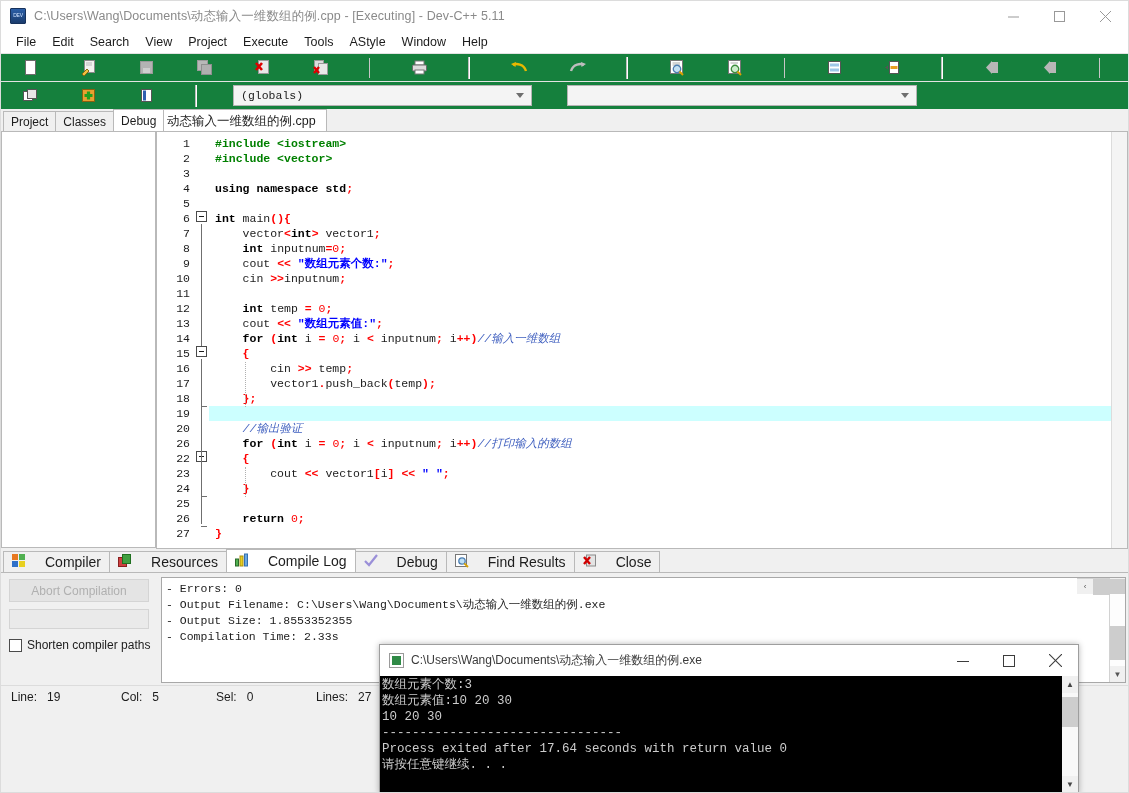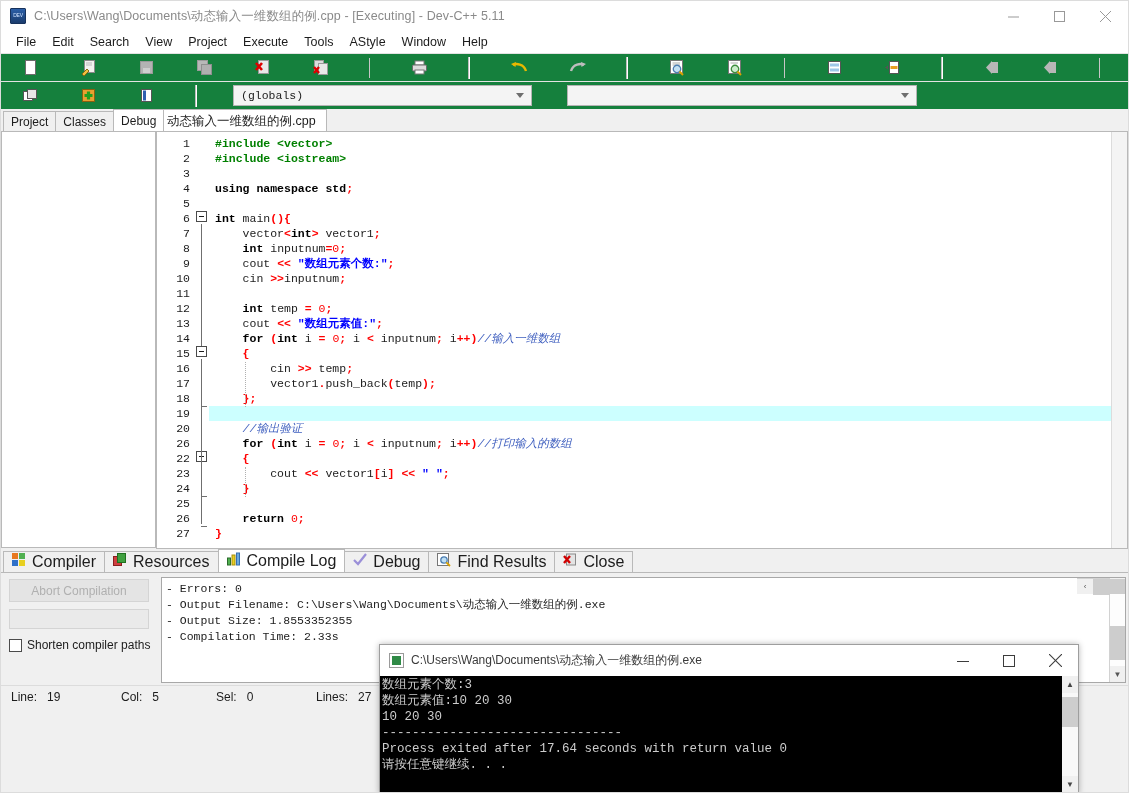--- a/index.html
+++ b/index.html
@@ -165,22 +165,22 @@
   .t-id   { color: #1c1c1c; }
   .t-str  { color: #0000ff; font-weight: bold; }
   .t-num  { color: #ff0000; }
   .t-sym  { color: #ff0000; font-weight: bold; }
   .t-cmt  { color: #3f5fbf; font-style: italic; }
 
   
   .bottom { background: #f0f0f0; }
   .bt-tabs { display: flex; align-items: flex-end; height: 23px; padding-left: 2px; }
   .bt-tab {
-    display: flex; align-items: center; gap: 6px;
-    font-size: 16px; color: #1c1c1c; padding: 3px 8px;
+    display: flex; align-items: center; gap: 19px;
+    font-size: 14px; color: #1c1c1c; padding: 3px 8px;
     border: 1px solid #b9b9b9; border-bottom: none; background: #f0f0f0;
     margin-right: -1px; height: 21px;
   }
   .bt-tab.active { background: #ffffff; height: 23px; z-index: 2; position: relative; }
   .bt-body {
     display: flex; height: 113px; background: #f0f0f0;
     border-top: 1px solid #b9b9b9;
   }
   .bt-left { width: 160px; flex: none; padding: 6px 8px 0 8px; }
   .abort-btn {
@@ -584,22 +584,22 @@
           <div class="fold-line" style="top:227px; height:60px;"></div>
           <div class="fold-box" style="top:214px;"></div>
           <div class="fold-tick" style="top:274px; width:6px;"></div>
           <div class="fold-line" style="top:320px; height:45px;"></div>
           <div class="fold-box" style="top:319px;"></div>
           <div class="fold-tick" style="top:364px; width:6px;"></div>
           <div class="fold-line" style="top:227px; height:165px;"></div>
           <div class="fold-tick" style="top:394px; width:6px;"></div>
         </div>
         <div class="code" id="code">
+            <div class="row"><span class="t-pre">#include &lt;iostream&gt;</span></div>
             <div class="row"><span class="t-pre">#include &lt;vector&gt;</span></div>
-            <div class="row"><span class="t-pre">#include &lt;iostream&gt;</span></div>
             <div class="row">&nbsp;</div>
             <div class="row"><span class="t-kw">using namespace std</span><span class="t-sym">;</span></div>
             <div class="row">&nbsp;</div>
             <div class="row"><span class="t-kw">int</span><span class="t-id"> main</span><span class="t-sym">(){</span></div>
             <div class="row"><span class="t-id">    vector</span><span class="t-sym">&lt;</span><span class="t-kw">int</span><span class="t-sym">&gt;</span><span class="t-id"> vector1</span><span class="t-sym">;</span></div>
             <div class="row"><span class="t-id">    </span><span class="t-kw">int</span><span class="t-id"> inputnum</span><span class="t-sym">=</span><span class="t-num">0</span><span class="t-sym">;</span></div>
             <div class="row"><span class="t-id">    cout </span><span class="t-sym">&lt;&lt;</span><span class="t-id"> </span><span class="t-str">"数组元素个数:"</span><span class="t-sym">;</span></div>
             <div class="row"><span class="t-id">    cin </span><span class="t-sym">&gt;&gt;</span><span class="t-id">inputnum</span><span class="t-sym">;</span></div>
             <div class="row">&nbsp;</div>
             <div class="row"><span class="t-id">    </span><span class="t-kw">int</span><span class="t-id"> temp </span><span class="t-sym">=</span><span class="t-id"> </span><span class="t-num">0</span><span class="t-sym">;</span></div>

